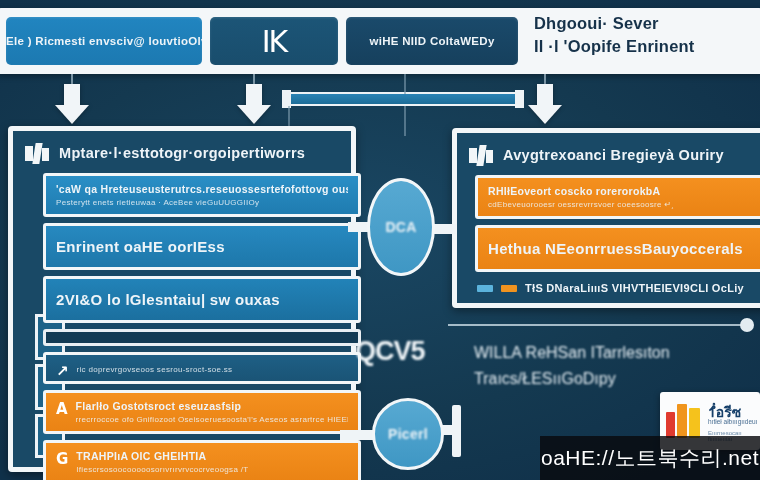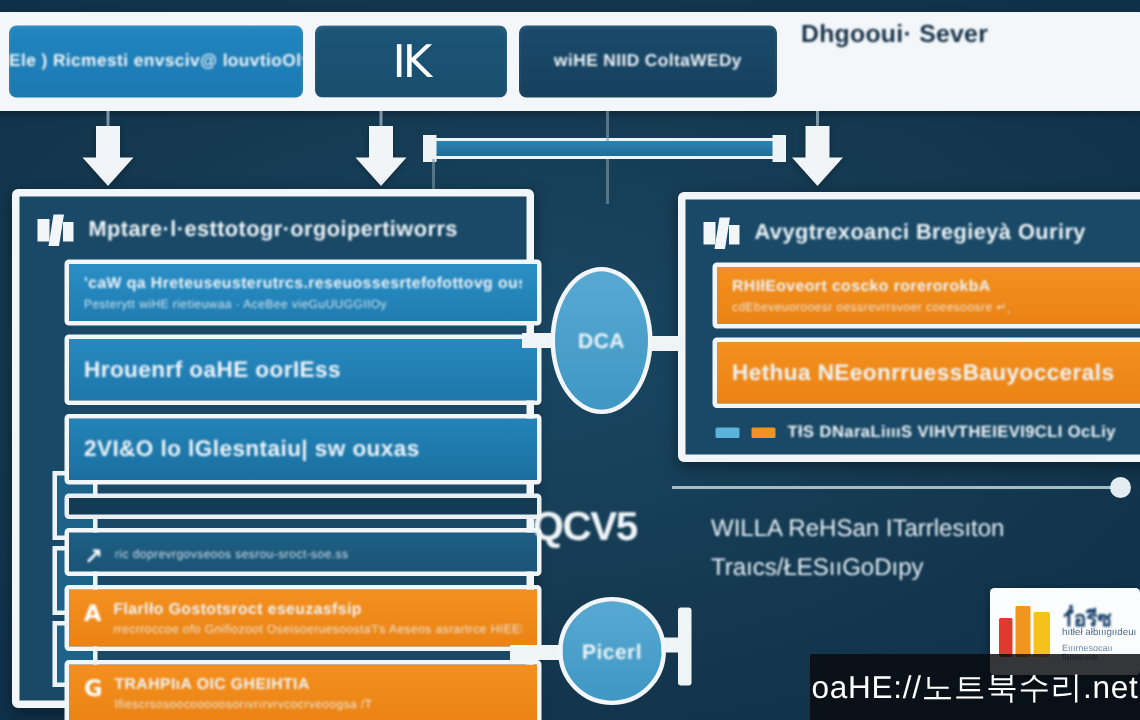--- a/index.html
+++ b/index.html
@@ -290,20 +290,21 @@
     <div class="tab" id="tab-1">
       <span class="glyph">IK</span>
     </div>
     <div class="tab" id="tab-2">
       <span class="txt">wiHE NIID ColtaWEDy</span>
     </div>
   </div>
 
   <div id="header-title">
     <div>Dhgooui· Sever</div>
+    <div>Il ·l 'Oopife Enrinent</div>
   </div>
 
   <div class="stem" id="stem-a"></div>
   <div class="stem" id="stem-b"></div>
   <div class="stem" id="stem-c"></div>
 
   <div class="arrow-down" id="arr-a">
       <i></i>
       <b></b>
     </div>
@@ -333,24 +334,24 @@
       <span class="txt">Mptare·l·esttotogr·orgoipertiworrs</span>
     </div>
 
     <div class="rail" style="top:183px; height:46px;"></div>
     <div class="rail" style="top:233px; height:46px;"></div>
     <div class="rail" style="top:283px; height:44px;"></div>
 
     <div class="rows">
       <div class="row blue">
         <div class="txt l1">'caW qa Hreteuseusterutrcs.reseuossesrtefofottovg oussts/tomse '· a eascsicorgp</div>
-        <div class="txt l2 txt-dim">Pesterytt wiHE rietieuwaa · AceBee vieGuUUGGIIOy</div>
+        <div class="txt l2 txt-dim">Pesterytt enets rietieuwaa · AceBee vieGuUUGGIIOy</div>
       </div>
       <div class="row blue2" style="padding:12px 10px;">
-        <div class="txt big">Hrouenrf oaHE  oorIEss</div>
+        <div class="txt big">Enrinent oaHE  oorIEss</div>
       </div>
       <div class="row blue3" style="padding:12px 10px;">
         <div class="txt big">2VI&amp;O  lo lGlesntaiu|  sw  ouxas</div>
       </div>
       <div class="row dark" style="padding:4px 10px;">
         <div class="txt l2"></div>
       </div>
       <div class="row steel">
         <span class="row-ico">↗</span>
         <div class="txt l2 txt-dim">ric  doprevrgovseoos sesrou-sroct-soe.ss</div>

